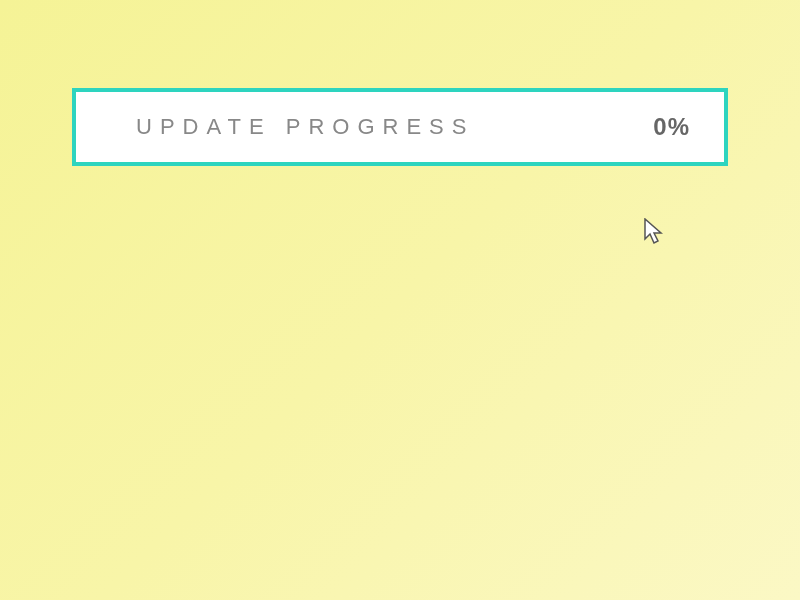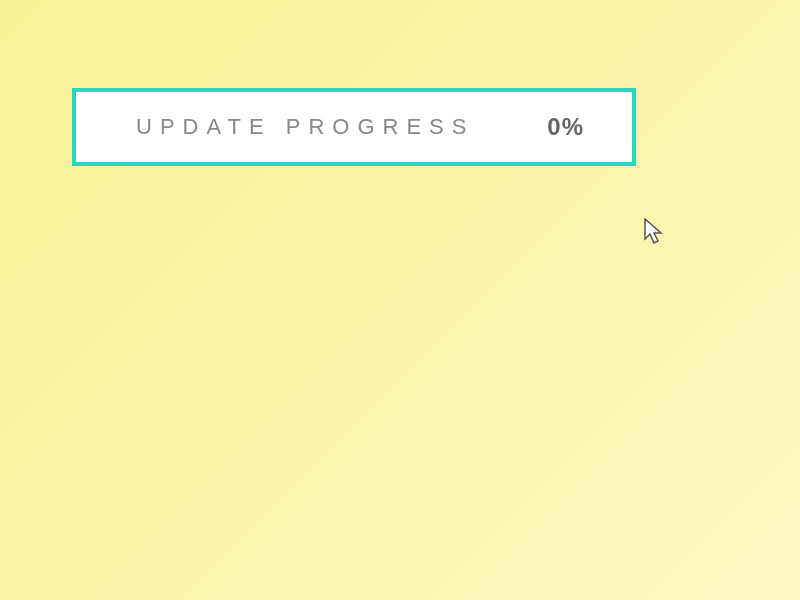--- a/index.html
+++ b/index.html
@@ -12,28 +12,28 @@
       height: 600px;
       background: linear-gradient(135deg, #f5f396 0%, #f8f5a8 50%, #fbf8c5 100%);
       font-family: -apple-system, BlinkMacSystemFont, 'Segoe UI', Helvetica, Arial, sans-serif;
       position: relative;
       overflow: hidden;
     }
     .progress-container {
       position: absolute;
       top: 88px;
       left: 72px;
-      width: 564px;
+      width: 656px;
       height: 78px;
       background: #ffffff;
       border: 4px solid #2dd4bf;
       display: flex;
       align-items: center;
       justify-content: space-between;
-      padding: 0 48px 0 60px;
+      padding: 0 34px 0 60px;
     }
     .progress-label {
       font-size: 22px;
       font-weight: 400;
       color: #888888;
       letter-spacing: 8px;
     }
     .progress-value {
       font-size: 24px;
       font-weight: 700;

